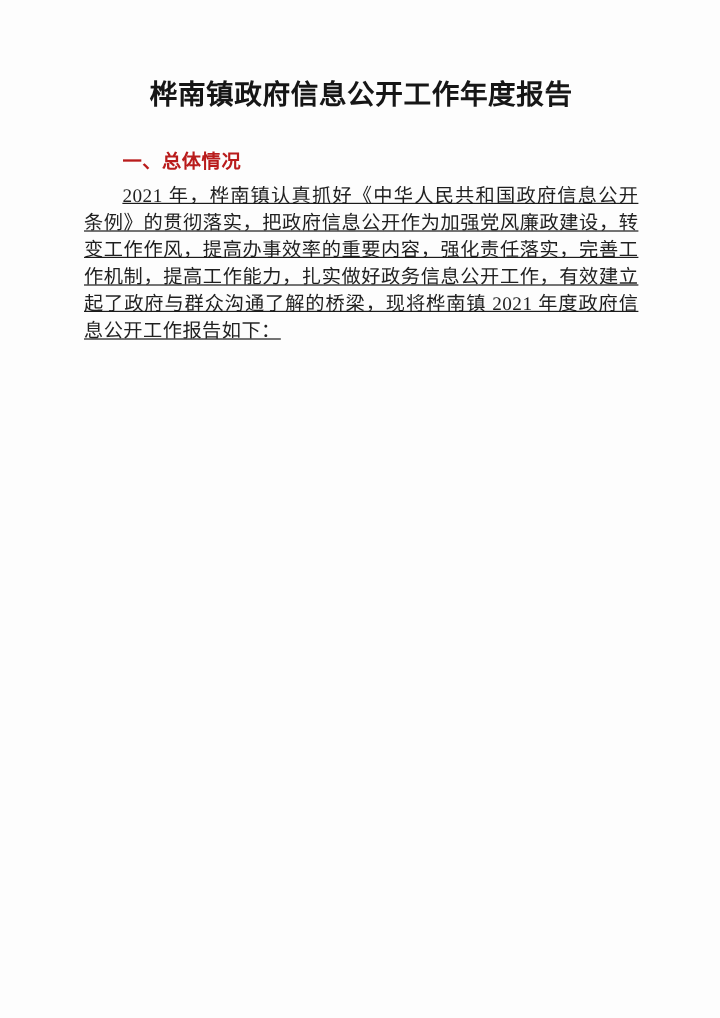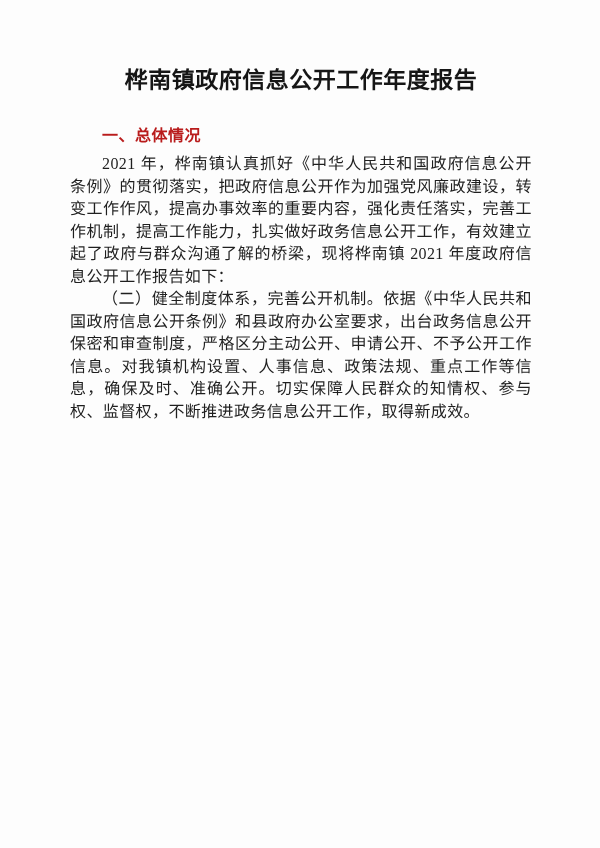--- a/index.html
+++ b/index.html
@@ -19,34 +19,35 @@
     font-family: "Liberation Serif", "DejaVu Serif", serif;
   }
   .doc-title {
     margin: 0;
     font-size: 23px;
     line-height: 32px;
     font-weight: bold;
     text-align: center;
     letter-spacing: 0.5px;
     color: #161616;
-    font-family: Liberation Sans, sans-serif;
+    font-family: Liberation Serif, serif;
   }
   .section-heading {
     margin: 28px 0 0 0;
     font-size: 16px;
     line-height: 24px;
     font-weight: bold;
     text-indent: 2em;
     color: #b91c1c;
     letter-spacing: 0.5px;
     font-family: "Liberation Sans", "DejaVu Sans", sans-serif;
   }
   .doc-body {
     margin-top: 5px;
+    text-decoration: underline;
   }
   .doc-body p {
     margin: 0;
     font-size: 16px;
     line-height: 22.5px;
     letter-spacing: 0.4px;
     text-align: justify;
     text-justify: inter-ideograph;
     text-indent: 2em;
     color: #1f1f1f;
@@ -56,15 +57,14 @@
 </head>
 <body>
 
 <div class="page">
   <h1 class="doc-title">桦南镇政府信息公开工作年度报告</h1>
 
   <h2 class="section-heading">一、总体情况</h2>
 
   <div class="doc-body">
     <p>2021 年，桦南镇认真抓好《中华人民共和国政府信息公开条例》的贯彻落实，把政府信息公开作为加强党风廉政建设，转变工作作风，提高办事效率的重要内容，强化责任落实，完善工作机制，提高工作能力，扎实做好政务信息公开工作，有效建立起了政府与群众沟通了解的桥梁，现将桦南镇 2021 年度政府信息公开工作报告如下：</p>
-    <p>（二）健全制度体系，完善公开机制。依据《中华人民共和国政府信息公开条例》和县政府办公室要求，出台政务信息公开保密和审查制度，严格区分主动公开、申请公开、不予公开工作信息。对我镇机构设置、人事信息、政策法规、重点工作等信息，确保及时、准确公开。切实保障人民群众的知情权、参与权、监督权，不断推进政务信息公开工作，取得新成效。</p>
   </div>
 </div>
 
 </body></html>

